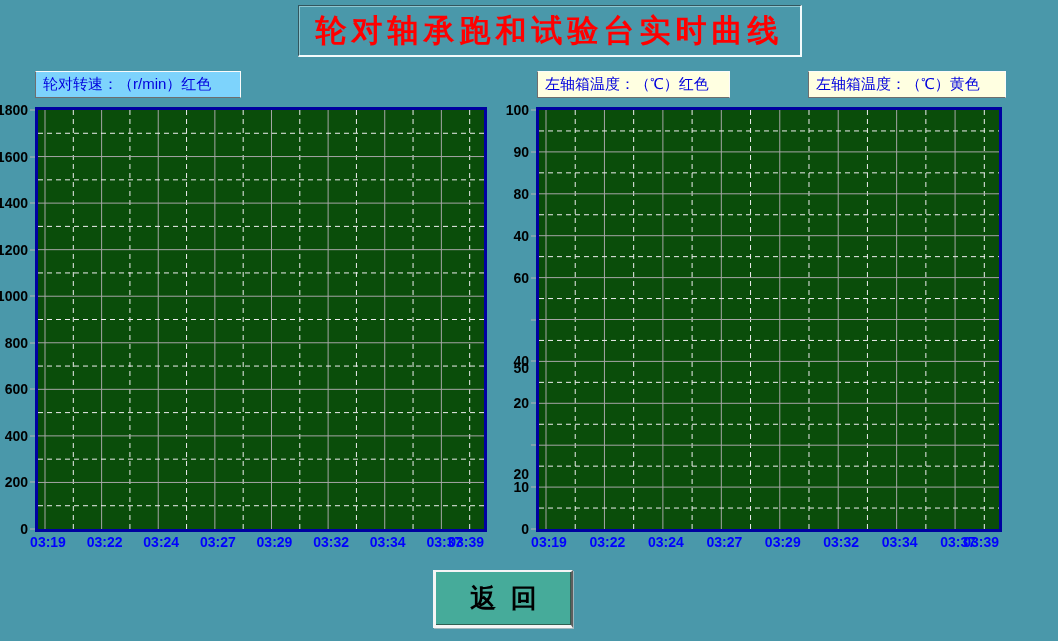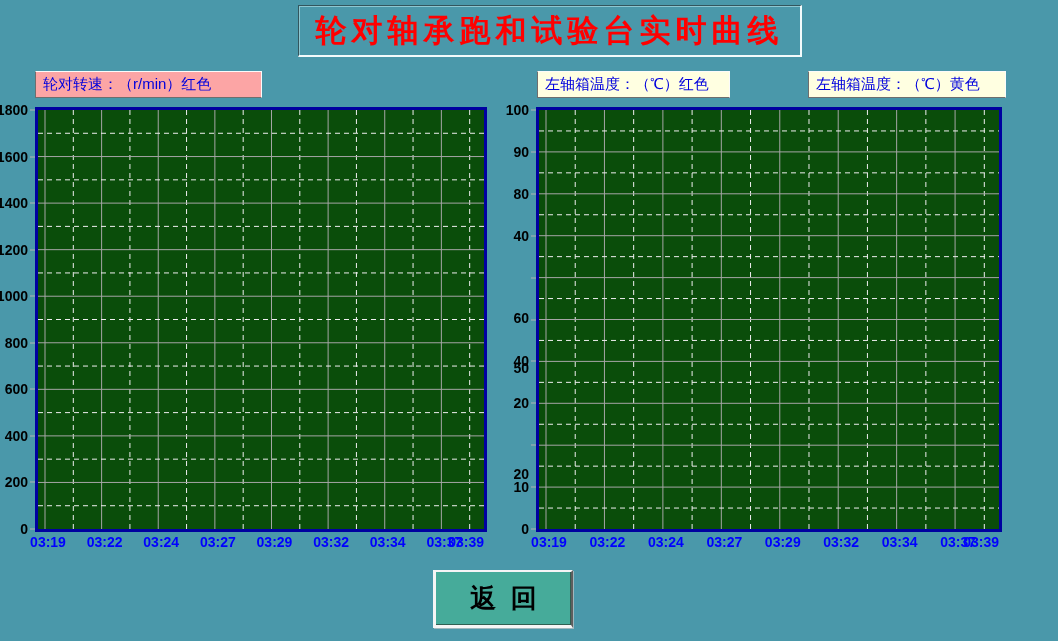--- a/index.html
+++ b/index.html
@@ -26,21 +26,21 @@
 
   
   .legend {
     position:absolute; top:71px; height:27px;
     display:flex; align-items:center; padding-left:7px;
     font-size:15px; color:#0000dd; white-space:nowrap;
     border-top:1px solid #fbfbfb; border-right:1px solid #fbfbfb;
     border-left:1px solid #6e6e6e; border-bottom:1px solid #6e6e6e;
     box-sizing:border-box;
   }
-  #legend-speed       { left:35px;  width:227px; background:#fca5a5; }
+  #legend-speed       { left:35px;  width:206px; background:#7dd3fc; }
   #legend-temp-red    { left:537px; width:193px; background:#ffffe1; }
   #legend-temp-yellow { left:808px; width:198px; background:#ffffe1; }
 
   
   .plot {
     position:absolute; top:107px; height:425px;
     background:#0a4d0a; border:3px solid #0000a0;
     box-sizing:border-box;
   }
   #plot-speed { left:35px;  width:452px; }
@@ -168,21 +168,21 @@
 
   <div class="ycol" id="ycol-temp">
       <div class="ytick" style="top: 0%;">100</div>
       <div class="ytickmark" style="top: 0%;"></div>
       <div class="ytick" style="top: 10%;">90</div>
       <div class="ytickmark" style="top: 10%;"></div>
       <div class="ytick" style="top: 20%;">80</div>
       <div class="ytickmark" style="top: 20%;"></div>
       <div class="ytick" style="top: 30%;">40</div>
       <div class="ytickmark" style="top: 30%;"></div>
-      <div class="ytick" style="top: 40%; margin-top: 40px;">60</div>
+      <div class="ytick" style="top: 40%;">60</div>
       <div class="ytickmark" style="top: 40%;"></div>
       <div class="ytick" style="top: 50%; margin-top: 48px;">50</div>
       <div class="ytickmark" style="top: 50%;"></div>
       <div class="ytick" style="top: 60%;">40</div>
       <div class="ytickmark" style="top: 60%;"></div>
       <div class="ytick" style="top: 70%;">20</div>
       <div class="ytickmark" style="top: 70%;"></div>
       <div class="ytick" style="top: 80%; margin-top: 29px;">20</div>
       <div class="ytickmark" style="top: 80%;"></div>
       <div class="ytick" style="top: 90%; text-align: right;">10</div>

